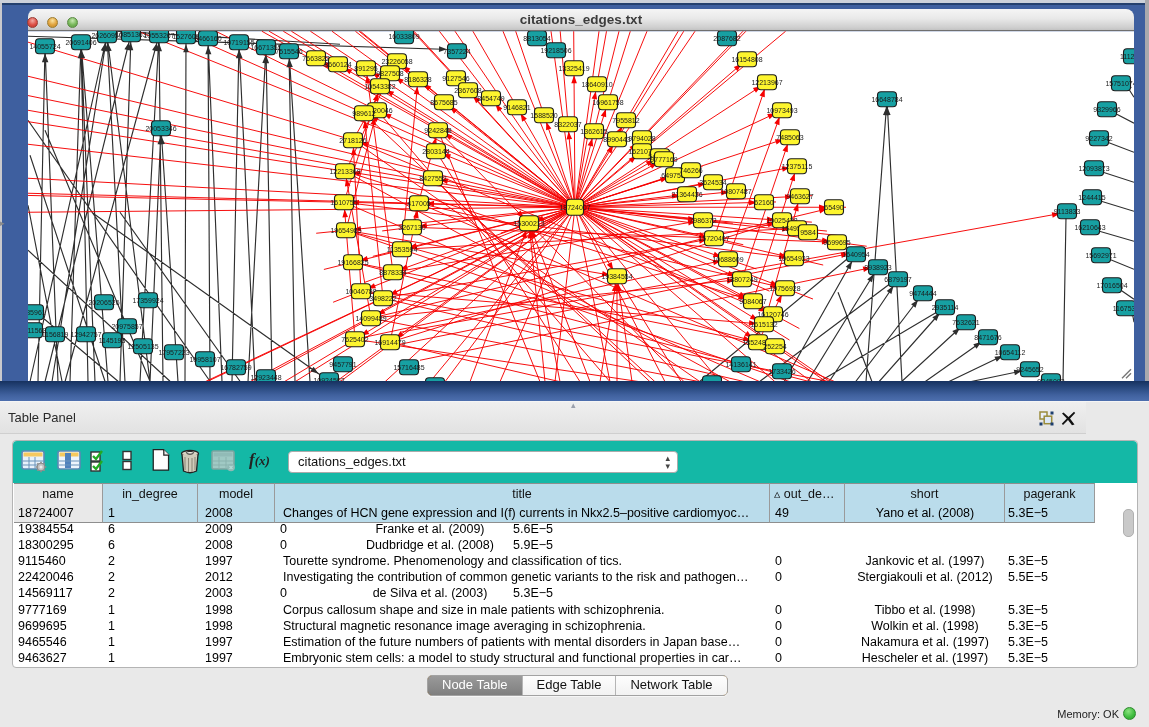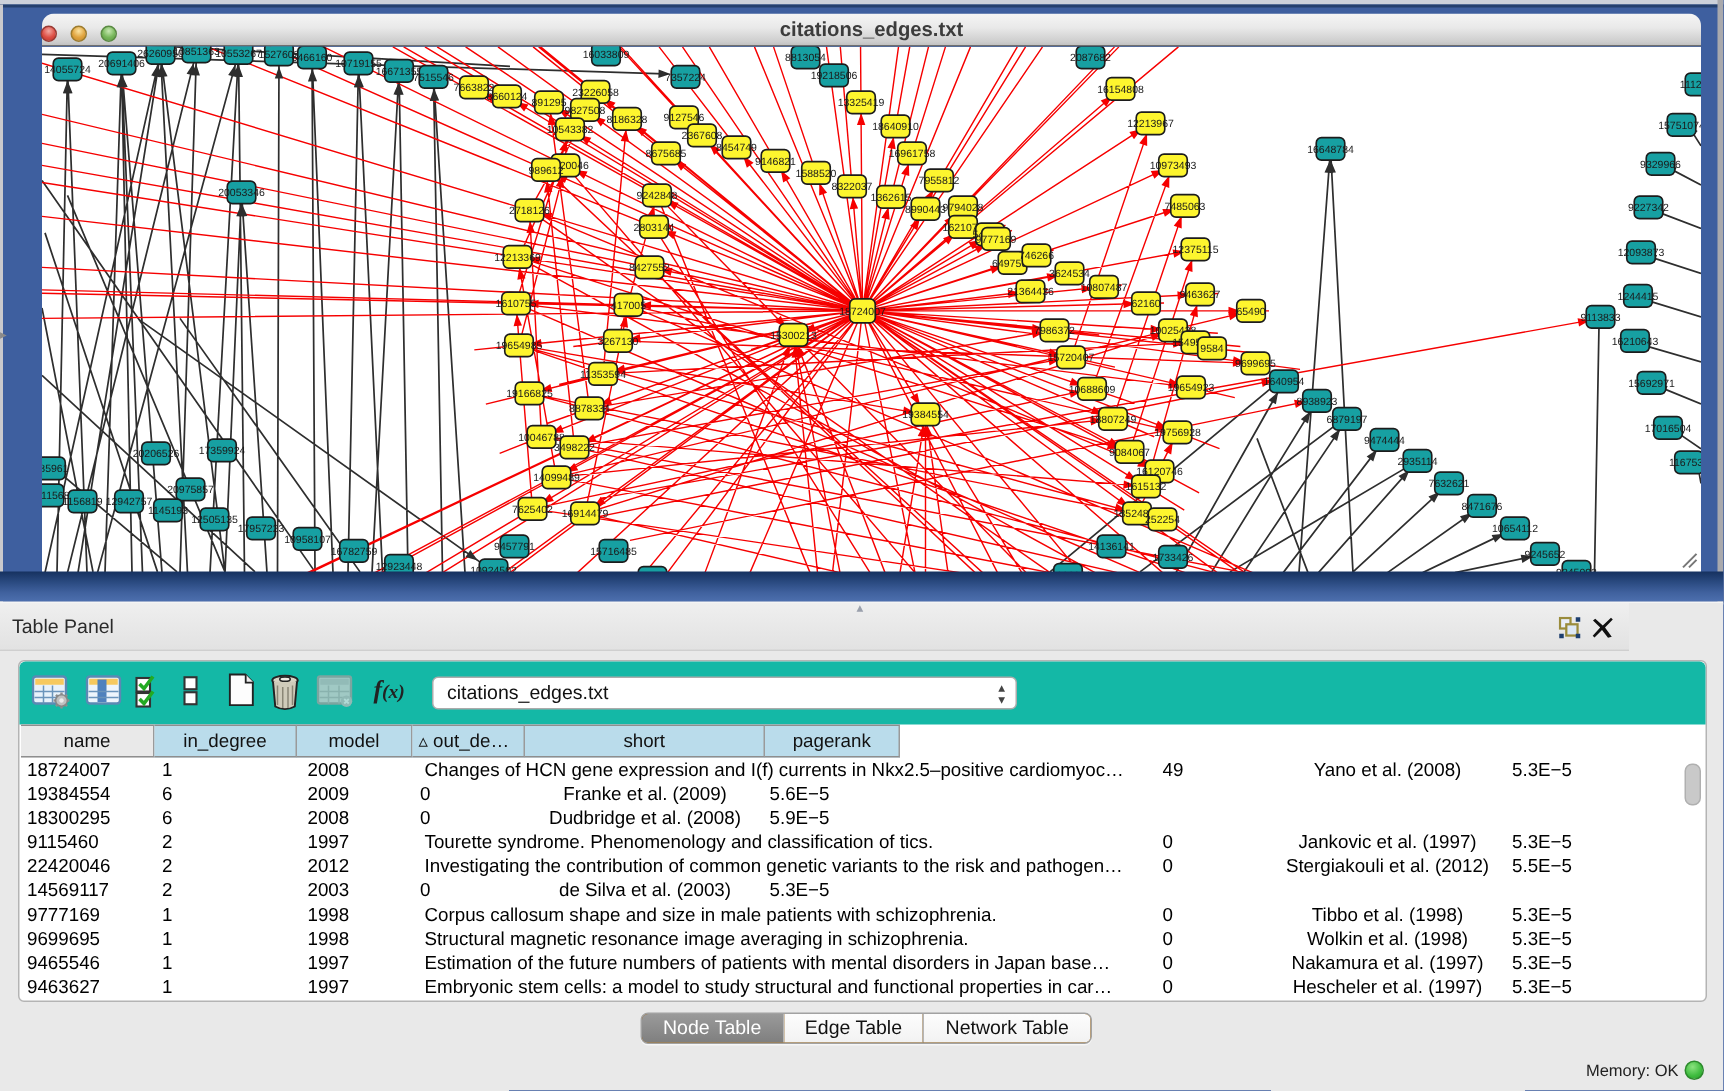--- a/index.html
+++ b/index.html
@@ -27,21 +27,21 @@
 .content{position:absolute;left:12px;top:38px;width:1126px;height:228px;
   border:1px solid #b4b4b4;border-radius:4px;background:#fff;box-sizing:border-box;}
 .toolstrip{position:absolute;left:0;top:0;width:100%;height:42px;background:#14b8a6;
   border-bottom:0px;border-radius:4px 4px 0 0;}
 .combo{position:absolute;left:275px;top:10px;width:390px;height:22px;background:#fff;
   border:1px solid #ababab;border-radius:4px;box-sizing:border-box;font-size:13px;color:#111;
   line-height:20px;padding-left:9px;}
 .combo .arr{position:absolute;right:7px;top:2px;font-size:9px;color:#444;line-height:8px;}
 .fx{position:absolute;left:236px;top:9px;font-family:"Liberation Serif",serif;
   font-style:italic;font-weight:bold;font-size:17px;color:#222;}
-.thead{position:absolute;left:1px;top:42px;height:22px;display:flex;
+.thead{position:absolute;left:1px;top:42px;height:40px;display:flex;
   font-size:12.5px;color:#111;}
 .th{background:#badceb;border-top:1px solid #8e8e8e;border-bottom:1px solid #8e8e8e;
   border-right:1px solid #9a9a9a;text-align:center;line-height:21px;box-sizing:border-box;}
 .tbody{position:absolute;left:1px;top:64px;font-size:12.5px;color:#000;}
 .trow{height:16.1px;line-height:16.2px;display:flex;white-space:nowrap;}
 .trow span{display:block;overflow:hidden;}
 .c0{width:89px;padding-left:4px;box-sizing:border-box;}
 .c1{width:95px;padding-left:5px;box-sizing:border-box;}
 .c2{width:77px;padding-left:7px;box-sizing:border-box;}
 .c3{width:495px;padding-left:8px;box-sizing:border-box;}
@@ -416,20 +416,21 @@
         <path d="M18.5 18l3 3M21.5 18l-3 3" stroke="#e6e6e6" stroke-width="1.2"></path>
         </g>
       </svg>
       <span class="fx">f<span style="font-size:13px">(x)</span></span>
       <div class="combo">citations_edges.txt<span class="arr">▴<br>▾</span></div>
     </div>
     <div class="thead">
       <span class="th" style="width:89px;background:#e9e9e9;">name</span>
       <span class="th" style="width:95px;">in_degree</span>
       <span class="th" style="width:77px;">model</span>
+      <span class="th" style="width:495px;">title</span>
       <span class="th" style="width:75px;text-align:left;padding-left:4px;">▵ out_de…</span>
       <span class="th" style="width:160px;">short</span>
       <span class="th" style="width:90px;">pagerank</span>
     </div>
     <div class="tbody">
 <div class="trow">
           <span class="c0">18724007</span>
           <span class="c1">1</span>
           <span class="c2">2008</span>
           <span class="c3">Changes of HCN gene expression and I(f) currents in Nkx2.5–positive cardiomyoc…</span>

